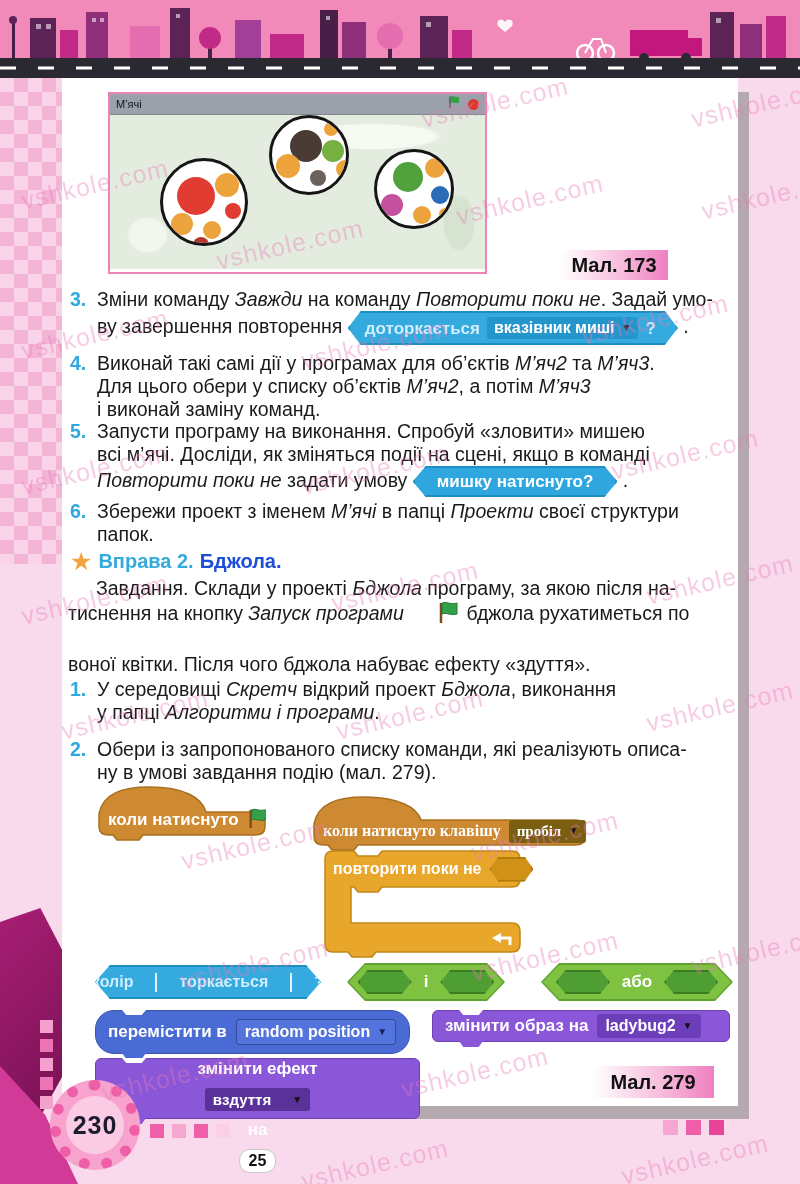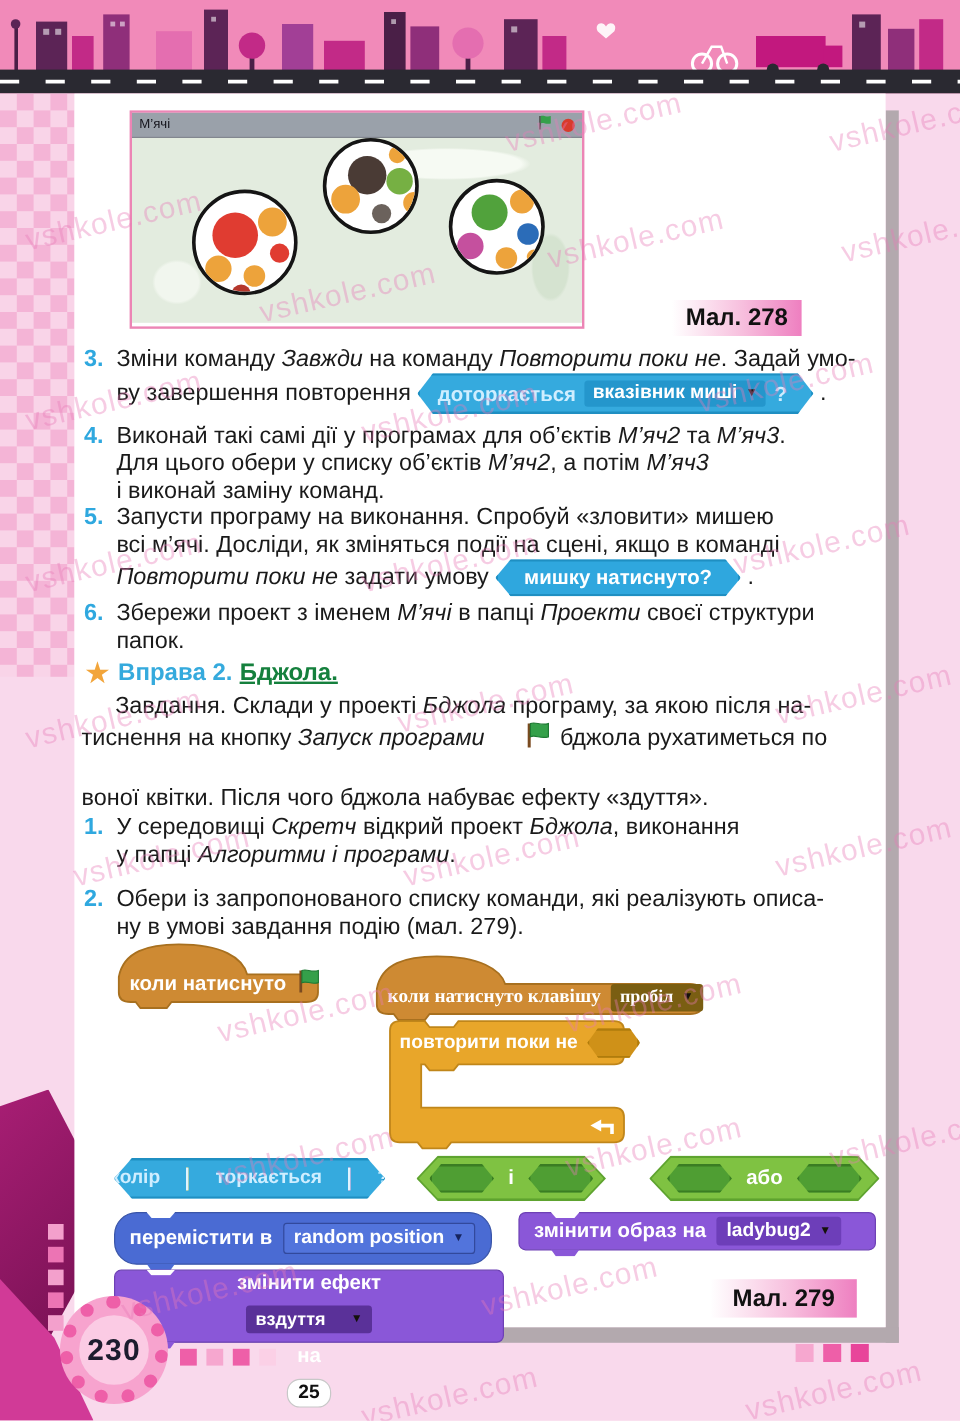--- a/index.html
+++ b/index.html
@@ -37,21 +37,21 @@
   .figcap{position:absolute;display:flex;align-items:center;justify-content:center;
     font-weight:700;font-size:20px;color:#111;
     background:linear-gradient(90deg,#ffffff 0%,#f7bedd 55%,#ee7fc0 100%);}
   
   .step{position:absolute;left:8px;width:655px;padding-left:27px;font-size:19.5px;line-height:23px;}
   .step-num{position:absolute;left:0;top:0;font-weight:700;color:#2fa8df;}
   .para{position:absolute;left:6px;width:660px;font-size:19.5px;line-height:23px;text-indent:28px;}
   .heading{position:absolute;left:8px;font-size:20px;display:flex;align-items:center;gap:6px;}
   .star{color:#f2a53b;font-size:25px;line-height:1;}
   .h-label{font-weight:700;color:#35aadd;}
-  .h-name{font-weight:700;color:#15803d;text-decoration:underline;}
+  .h-name{font-weight:700;color:#1d4ed8;}
   
   .ib-touch{display:inline-flex;align-items:center;gap:7px;background:#35aade;
     box-shadow:inset 0 0 0 2px #1f8fc2;color:#cfeeff;font-weight:700;font-size:17px;line-height:1;
     padding:6px 22px 6px 17px;vertical-align:middle;
     clip-path:polygon(13px 0,calc(100% - 13px) 0,100% 50%,calc(100% - 13px) 100%,13px 100%,0 50%);}
   .ib-touch-dd{background:#2496cc;color:#fff;border-radius:3px;padding:3px 7px;display:inline-flex;align-items:center;gap:7px;font-size:16px;}
   .tri{color:#0b2e44;font-size:10px;line-height:1;}
   .tri-dark{color:#14110a;font-size:10px;line-height:1;}
   .ib-mouse{display:inline-block;background:#2fa7de;box-shadow:inset 0 0 0 2px #1f8fc2;color:#fff;
     font-weight:700;font-size:17px;line-height:1;padding:7px 24px;vertical-align:middle;
@@ -183,21 +183,21 @@
         <span class="dot" style="left:48px;top:6px;width:20px;height:20px;background:#eda33b;"></span>
         <span class="dot" style="left:54px;top:34px;width:18px;height:18px;background:#2b6cb8;"></span>
         <span class="dot" style="left:4px;top:42px;width:22px;height:22px;background:#c5509e;"></span>
         <span class="dot" style="left:36px;top:54px;width:18px;height:18px;background:#eda33b;"></span>
         <span class="dot" style="left:62px;top:56px;width:12px;height:12px;background:#eda33b;"></span>
       </div>
     </div>
   </div>
 
   <div class="figcap" style="left:498px;top:172px;width:108px;height:30px;">
-    <span>Мал. 278</span>
+    <span>Мал. 173</span>
   </div>
 
   <div class="step" style="top:210px;">
     <span class="step-num">3.</span>
     <div class="step-text"><span>Зміни команду </span><i>Завжди</i><span> на команду </span><i>Повторити поки не</i><span>. Задай умо-</span><br><span>ву завершення повторення </span>
   <span class="ib-touch">
           <span>доторкається</span>
           <span class="ib-touch-dd">
             <span>вказівник миші</span>
             <span class="tri-dark">▼</span>

